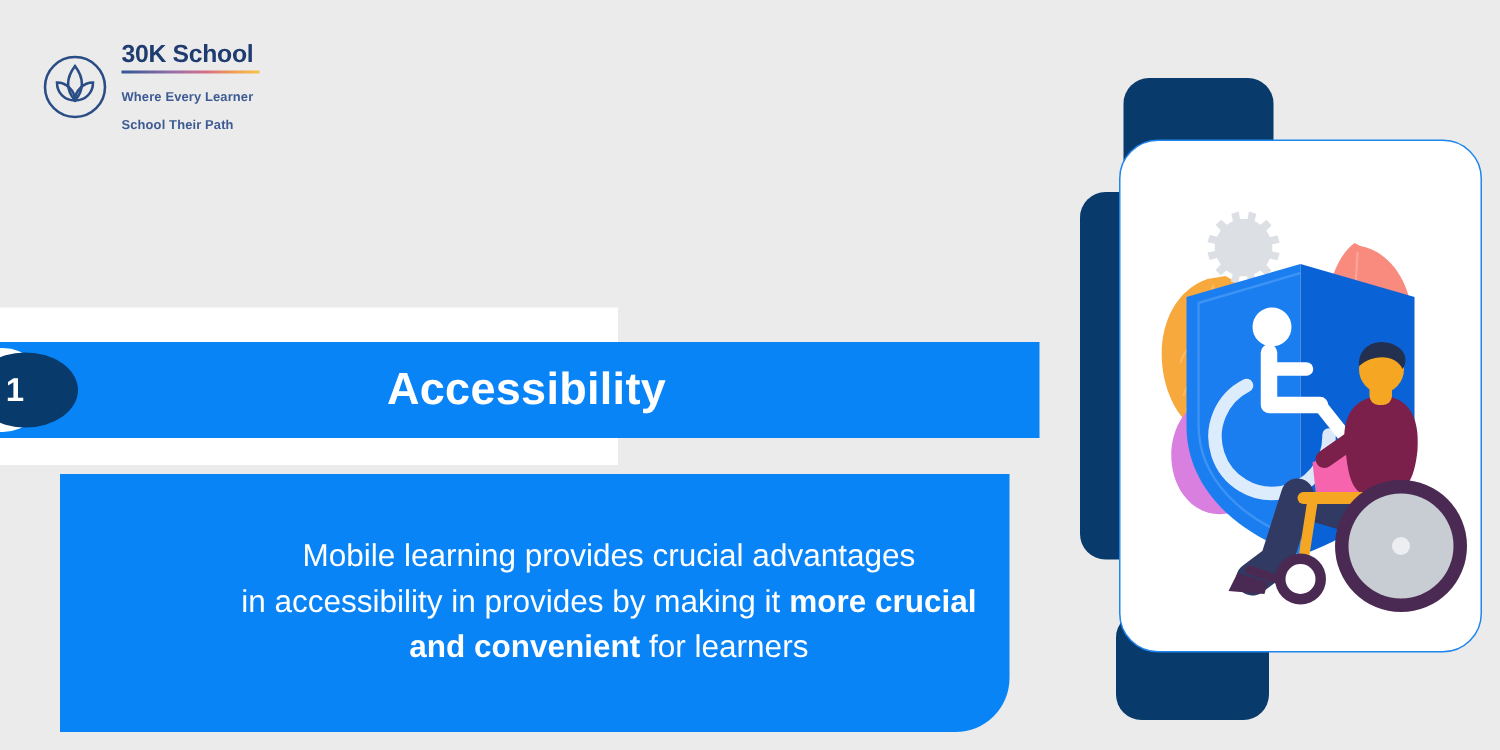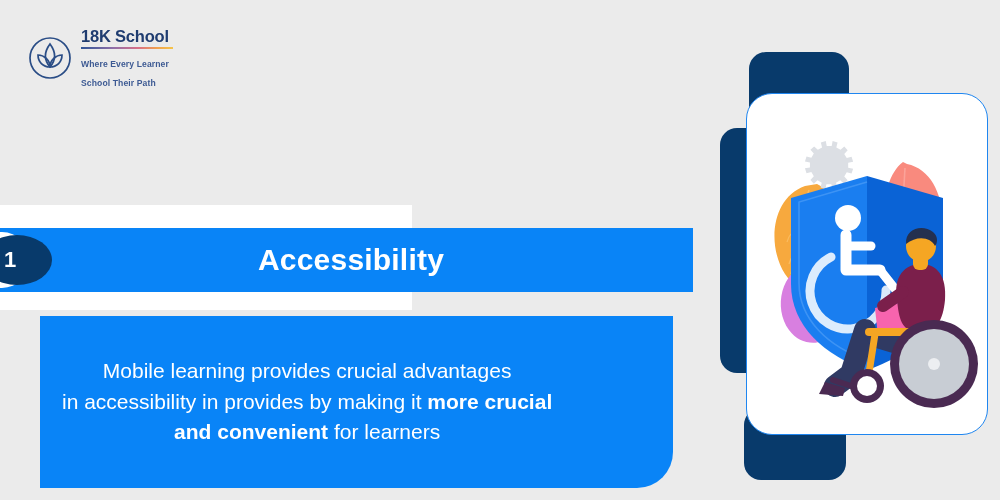--- a/index.html
+++ b/index.html
@@ -112,21 +112,21 @@
 
   
   #body-panel {
     position: absolute;
     left: 40px; top: 316px;
     width: 633px; height: 172px;
     background: #0984f7;
     border-bottom-right-radius: 36px;
     display: flex;
     align-items: center;
-    justify-content: flex-start;
+    justify-content: flex-end;
   }
   #body-copy {
     color: #ffffff;
     font-size: 21px;
     line-height: 1.45;
     text-align: center;
     padding: 0 22px;
     max-width: 560px;
   }
   #body-copy b { font-weight: bold; }
@@ -154,21 +154,21 @@
 <div id="stage">
 
   <div id="brand-logo">
     <svg id="brand-mark" viewBox="0 0 44 44">
       <circle cx="22" cy="22" r="20" fill="none" stroke="#2a4d86" stroke-width="1.7"></circle>
       <path d="M22 8 C28 16 28 24 22 31 C16 24 16 16 22 8 Z" fill="none" stroke="#2a4d86" stroke-width="1.7"></path>
       <path d="M22 31 C15 31 10 26 10 19 C16 19 22 24 22 31 Z" fill="none" stroke="#2a4d86" stroke-width="1.7"></path>
       <path d="M22 31 C29 31 34 26 34 19 C28 19 22 24 22 31 Z" fill="none" stroke="#2a4d86" stroke-width="1.7"></path>
     </svg>
     <div id="brand-text">
-      <div id="brand-name">18K School</div>
+      <div id="brand-name">30K School</div>
       <div id="brand-rule"></div>
       <div class="brand-tag-line">Where Every Learner</div>
       <div class="brand-tag-line">School Their Path</div>
     </div>
   </div>
 
   <div id="title-white-backplate"></div>
   <div id="title-banner"></div>
   <div id="title-text">Accessibility</div>
 

